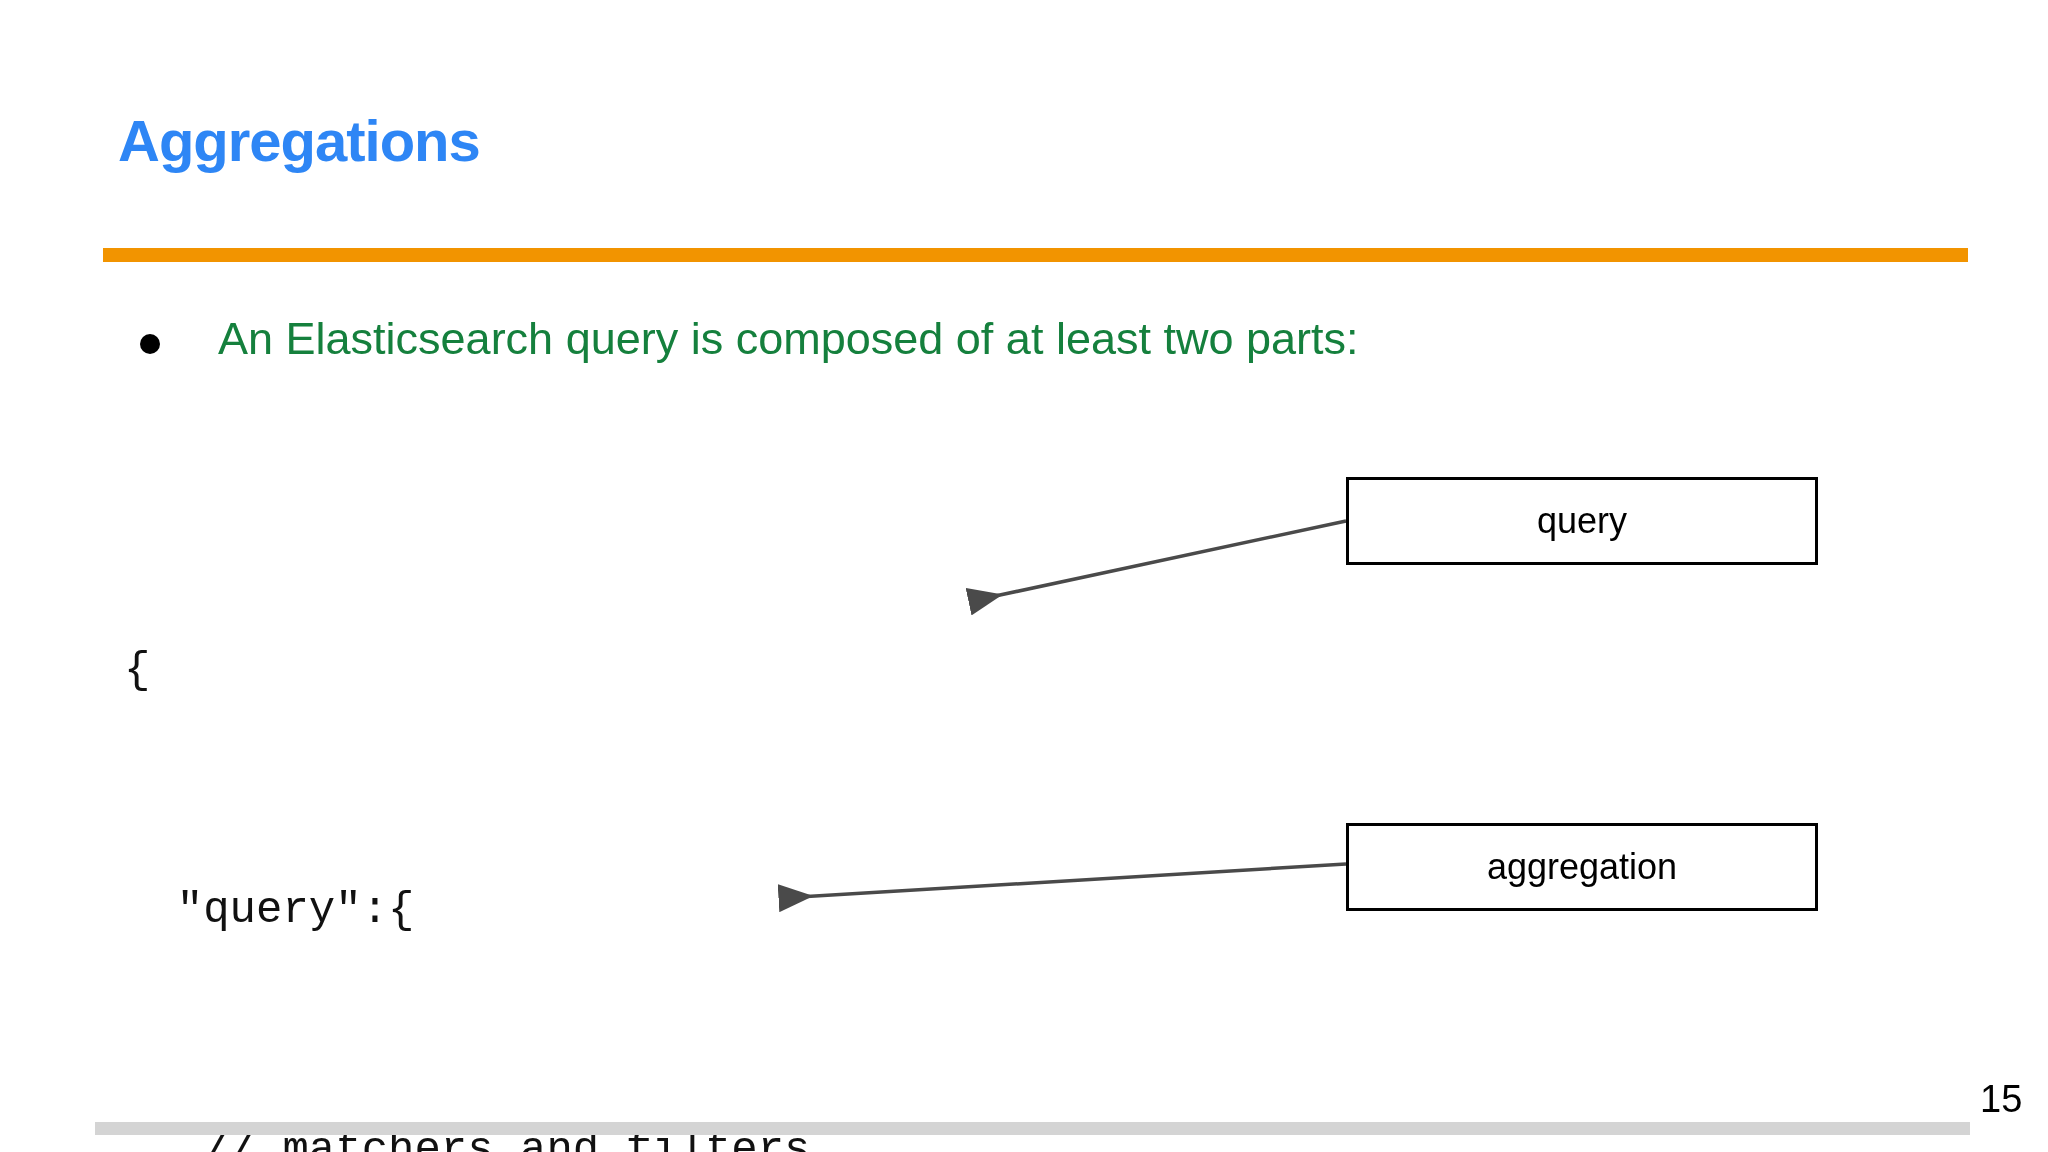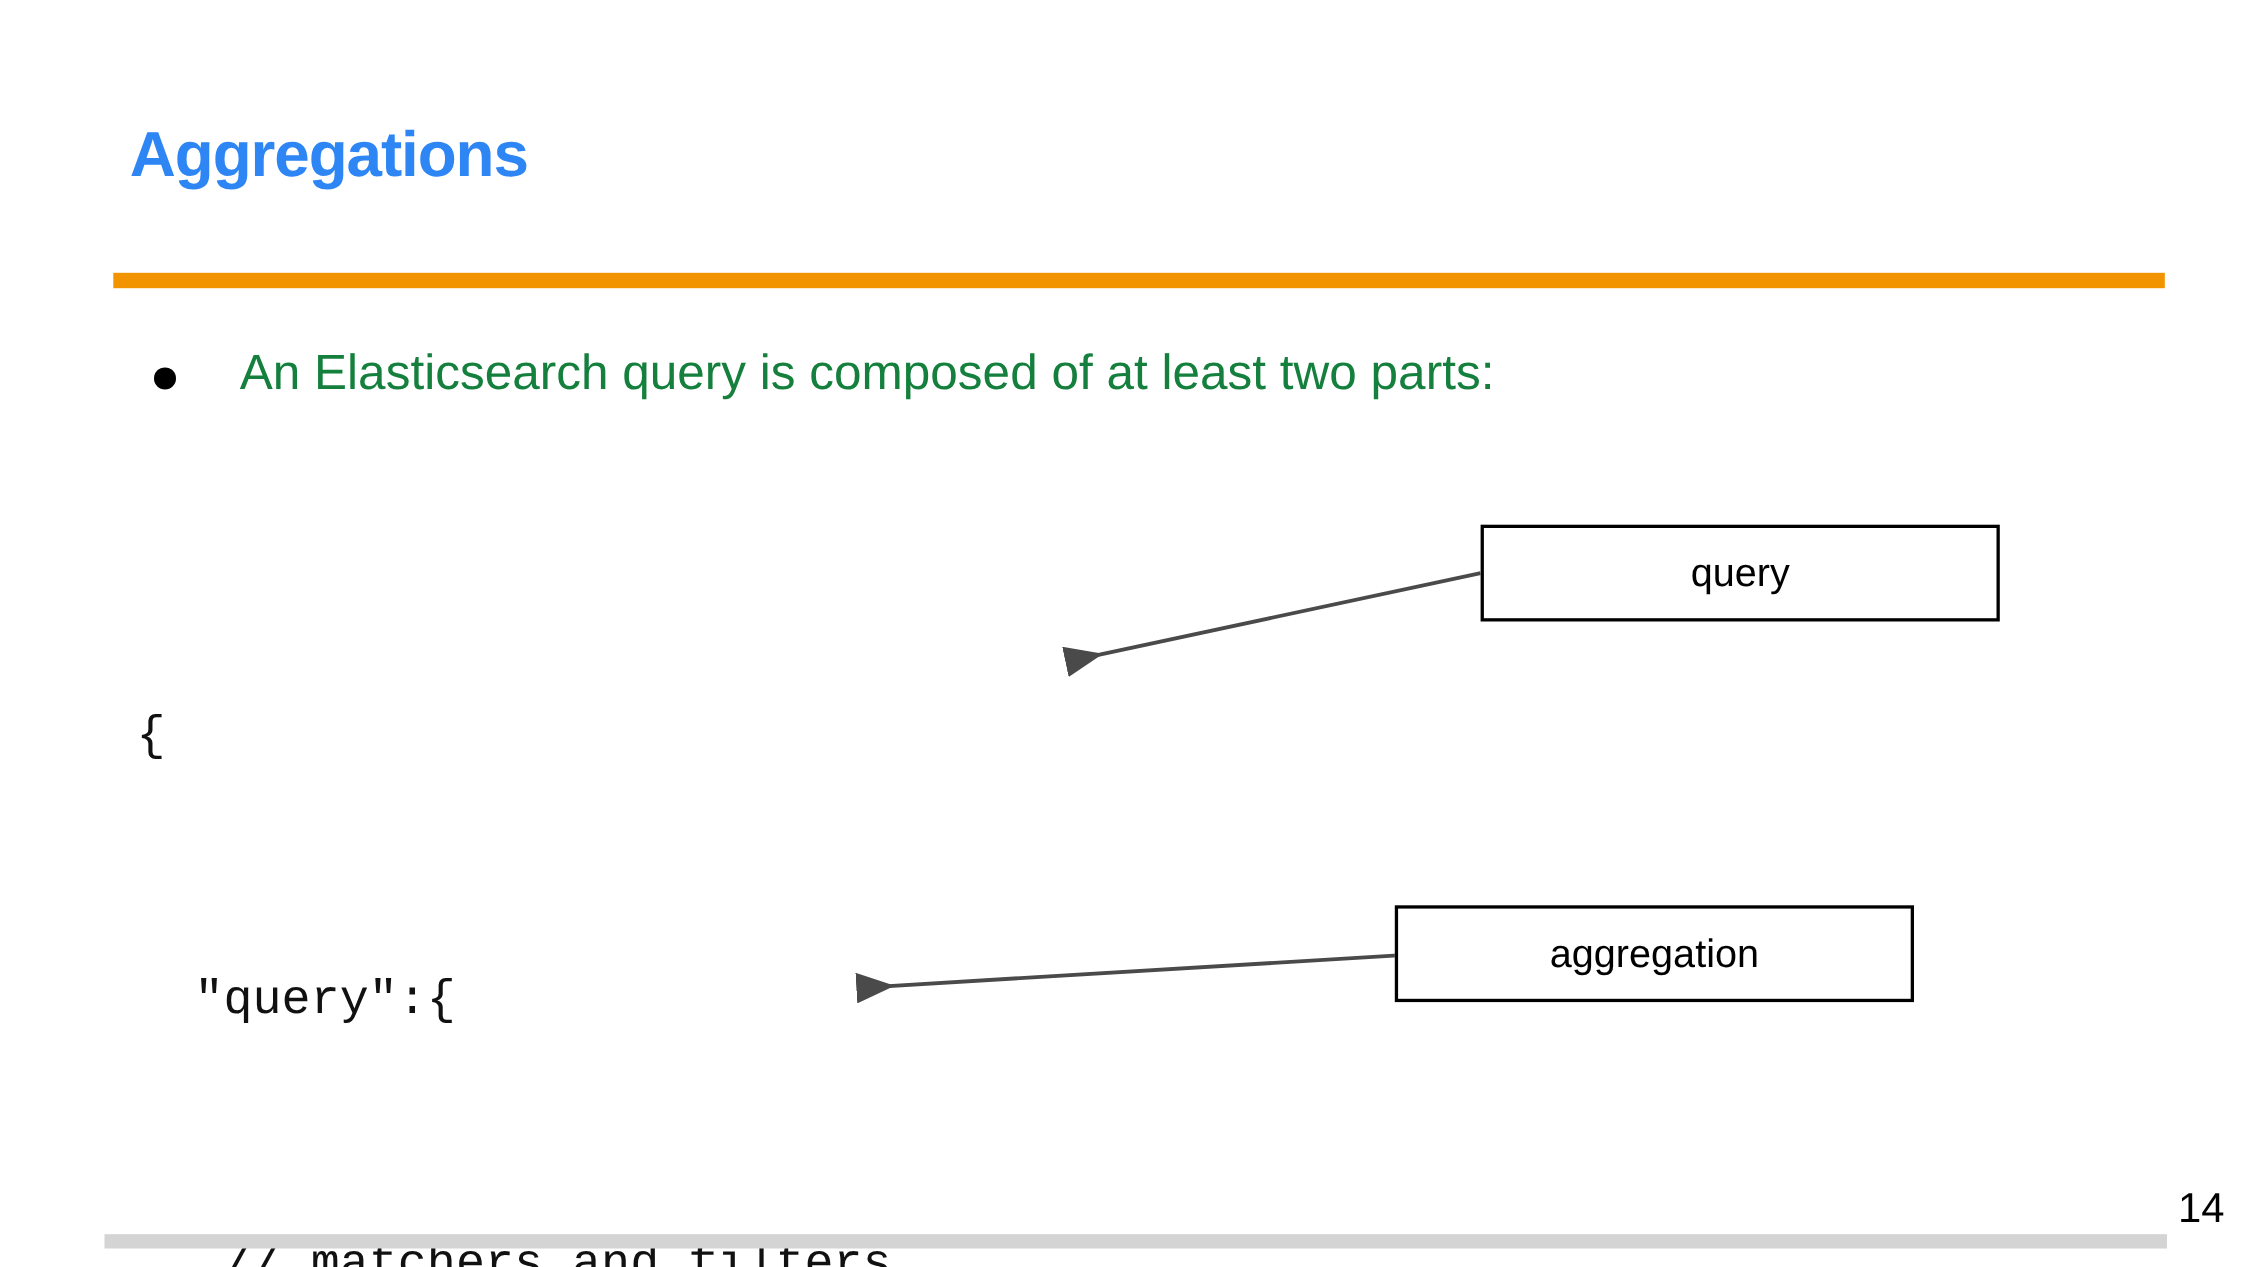--- a/index.html
+++ b/index.html
@@ -90,21 +90,21 @@
     border: 3px solid #000000;
     background: #ffffff;
     display: flex;
     align-items: center;
     justify-content: center;
     font-family: "Liberation Sans", sans-serif;
     font-size: 36px;
     color: #000000;
   }
   .callout-query       { left: 1346px; top: 477px; width: 472px; height: 88px; text-align: right; }
-  .callout-aggregation { left: 1268px; top: 823px; width: 472px; height: 88px; }
+  .callout-aggregation { left: 1346px; top: 823px; width: 472px; height: 88px; }
 
   
   .arrow-layer {
     position: absolute;
     left: 0; top: 0;
     width: 2048px;
     height: 1152px;
     pointer-events: none;
   }
 
@@ -163,15 +163,15 @@
 
   <div class="callout callout-query">
     <span>query</span>
   </div>
 
   <div class="callout callout-aggregation">
     <span>aggregation</span>
   </div>
 
   <div class="footer-rule"></div>
-  <div class="page-number">14</div>
+  <div class="page-number">15</div>
 
 </div>
 
 </body></html>

